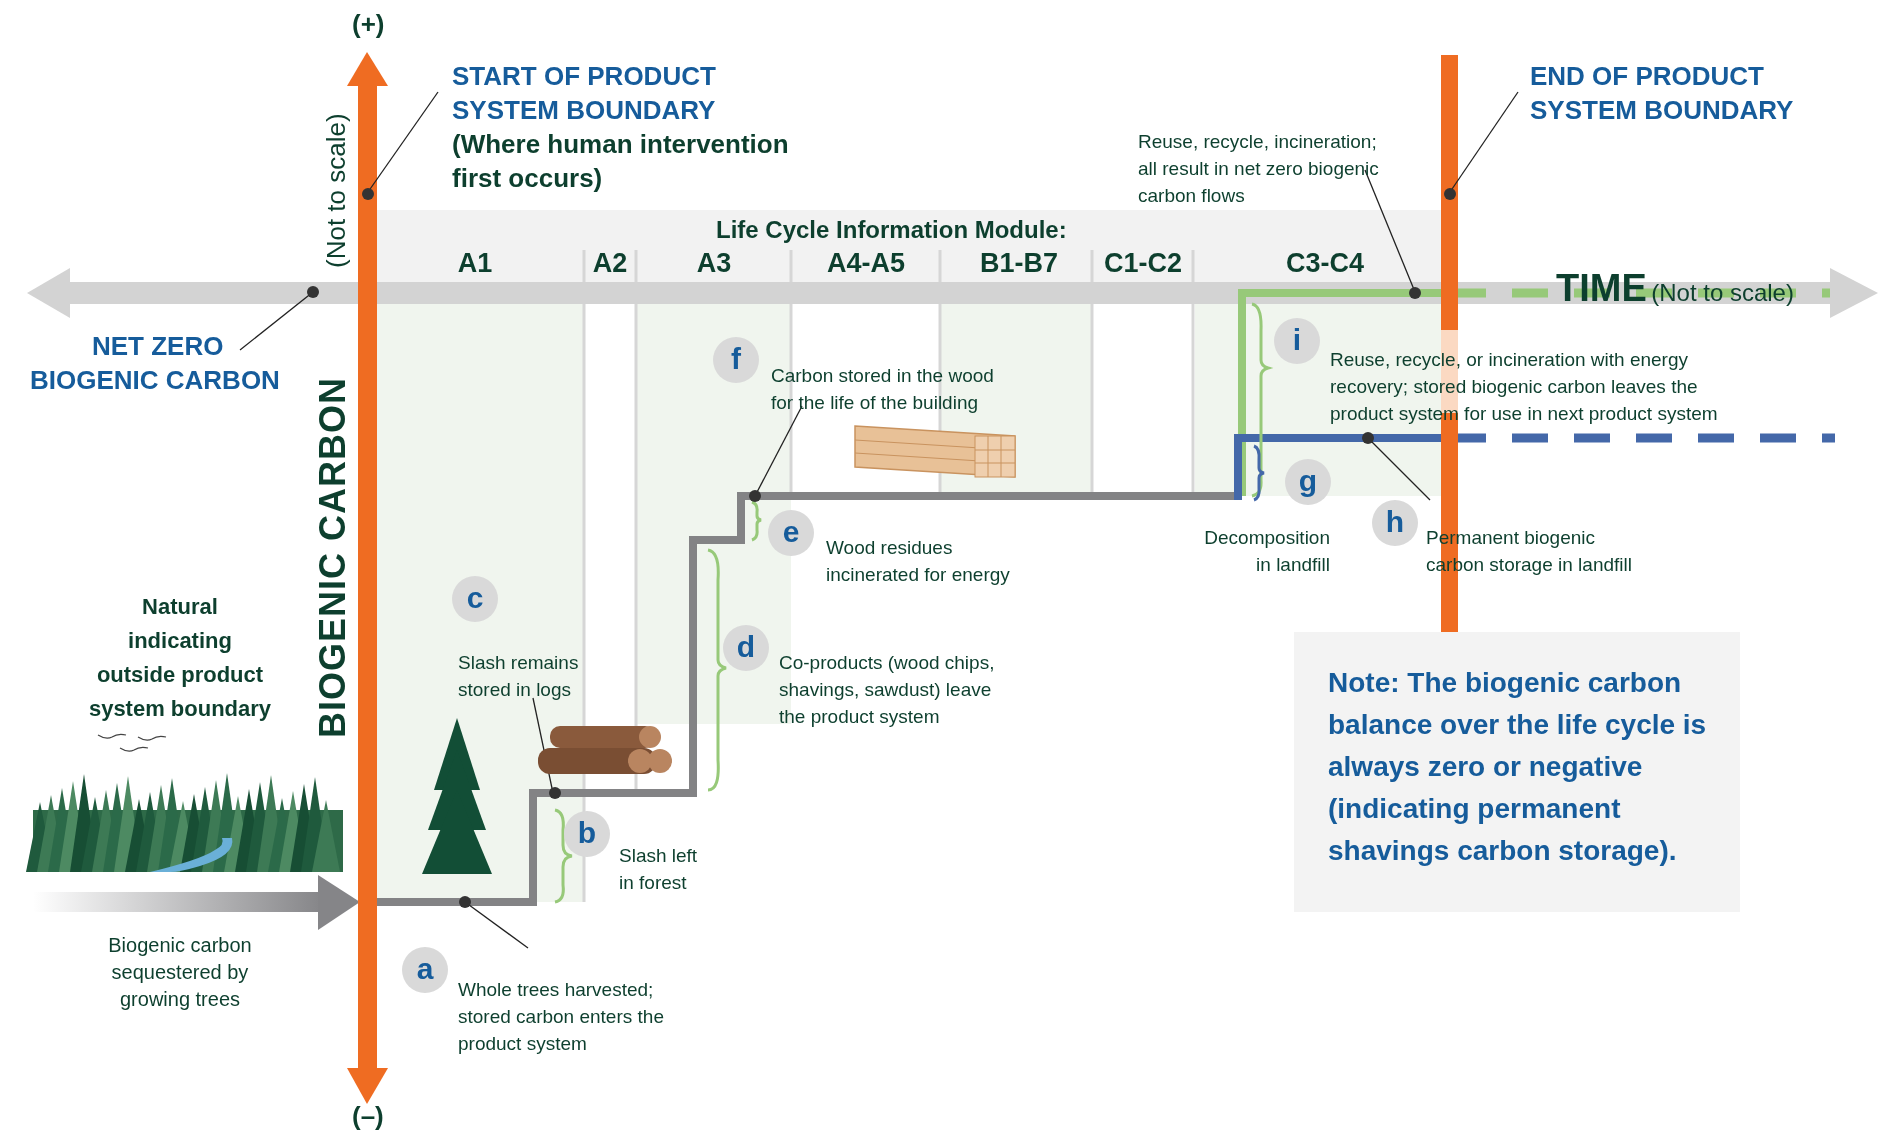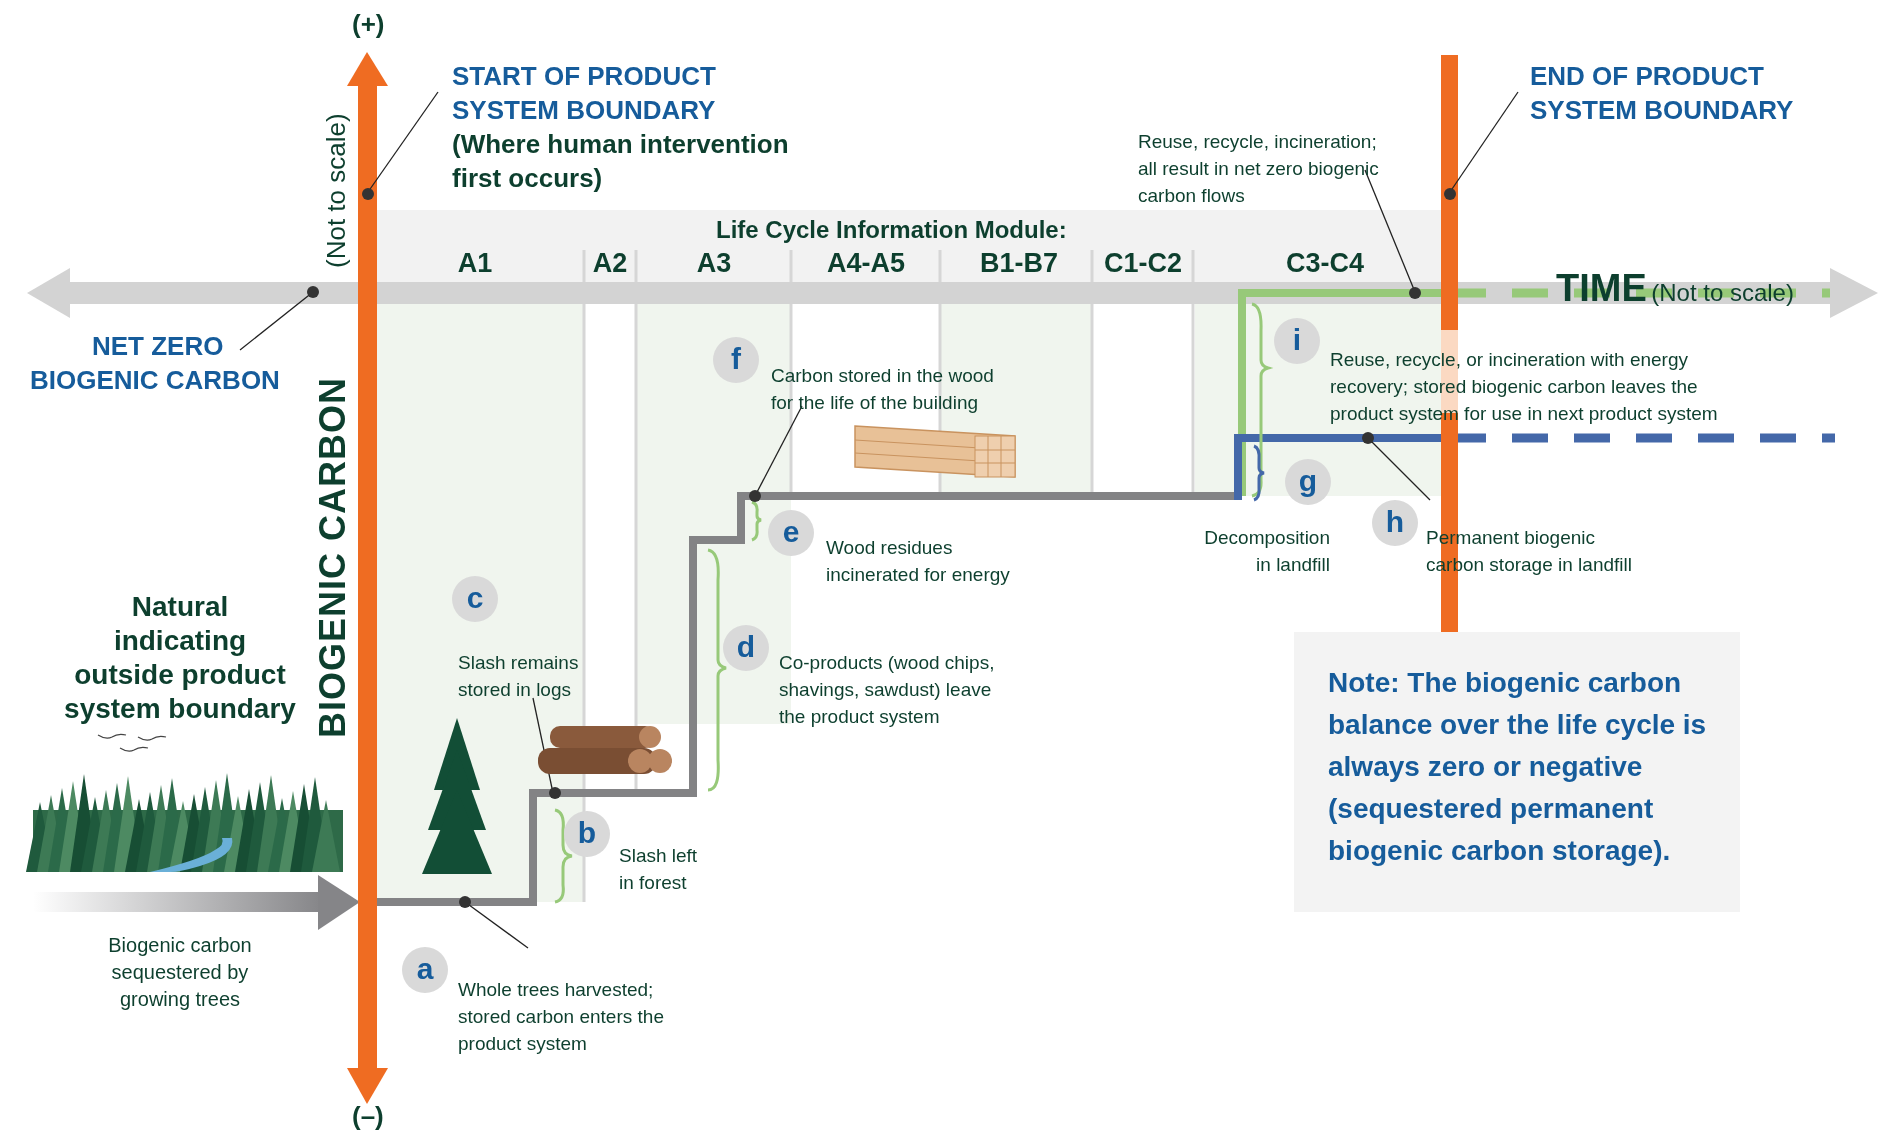--- a/index.html
+++ b/index.html
@@ -186,21 +186,21 @@
 
 <div class="t b dk" style="left:716px;top:214px;font-size:24px;">Life Cycle Information Module:</div>
 <div class="col-label" style="left:475px;">A1</div>
 <div class="col-label" style="left:610px;">A2</div>
 <div class="col-label" style="left:714px;">A3</div>
 <div class="col-label" style="left:866px;">A4-A5</div>
 <div class="col-label" style="left:1019px;">B1-B7</div>
 <div class="col-label" style="left:1143px;">C1-C2</div>
 <div class="col-label" style="left:1325px;">C3-C4</div>
 
-<div class="t b dk" style="left:30px;top:590px;width:300px;text-align:center;font-size:28px;line-height:34px;white-space:normal;">
+<div class="t b dk" style="left:30px;top:590px;width:300px;text-align:center;font-size:22px;line-height:34px;white-space:normal;">
   <div>Natural</div>
   <div>indicating</div>
   <div>outside product</div>
   <div>system boundary</div>
 </div>
 <div class="t dk" style="left:40px;top:932px;width:280px;text-align:center;font-size:20px;line-height:27px;">
   <div>Biogenic carbon</div>
   <div>sequestered by</div>
   <div>growing trees</div>
 </div>
@@ -262,15 +262,15 @@
 </div>
 
 <div class="badge" style="left:1274px;top:318px;">i</div>
 <div class="t dk lab" style="left:1330px;top:330px;line-height:27px;">
   <div>Reuse, recycle, or incineration with energy</div>
   <div>recovery; stored biogenic carbon leaves the</div>
   <div>product system for use in next product system</div>
 </div>
 
 <div class="note">
-  <div class="note-text">Note: The biogenic carbon balance over the life cycle is always zero or negative (sequestered permanent biogenic carbon storage).</div>
+  <div class="note-text">Note: The biogenic carbon balance over the life cycle is always zero or negative (indicating permanent shavings carbon storage).</div>
 </div>
 </div>
 
 </body></html>

